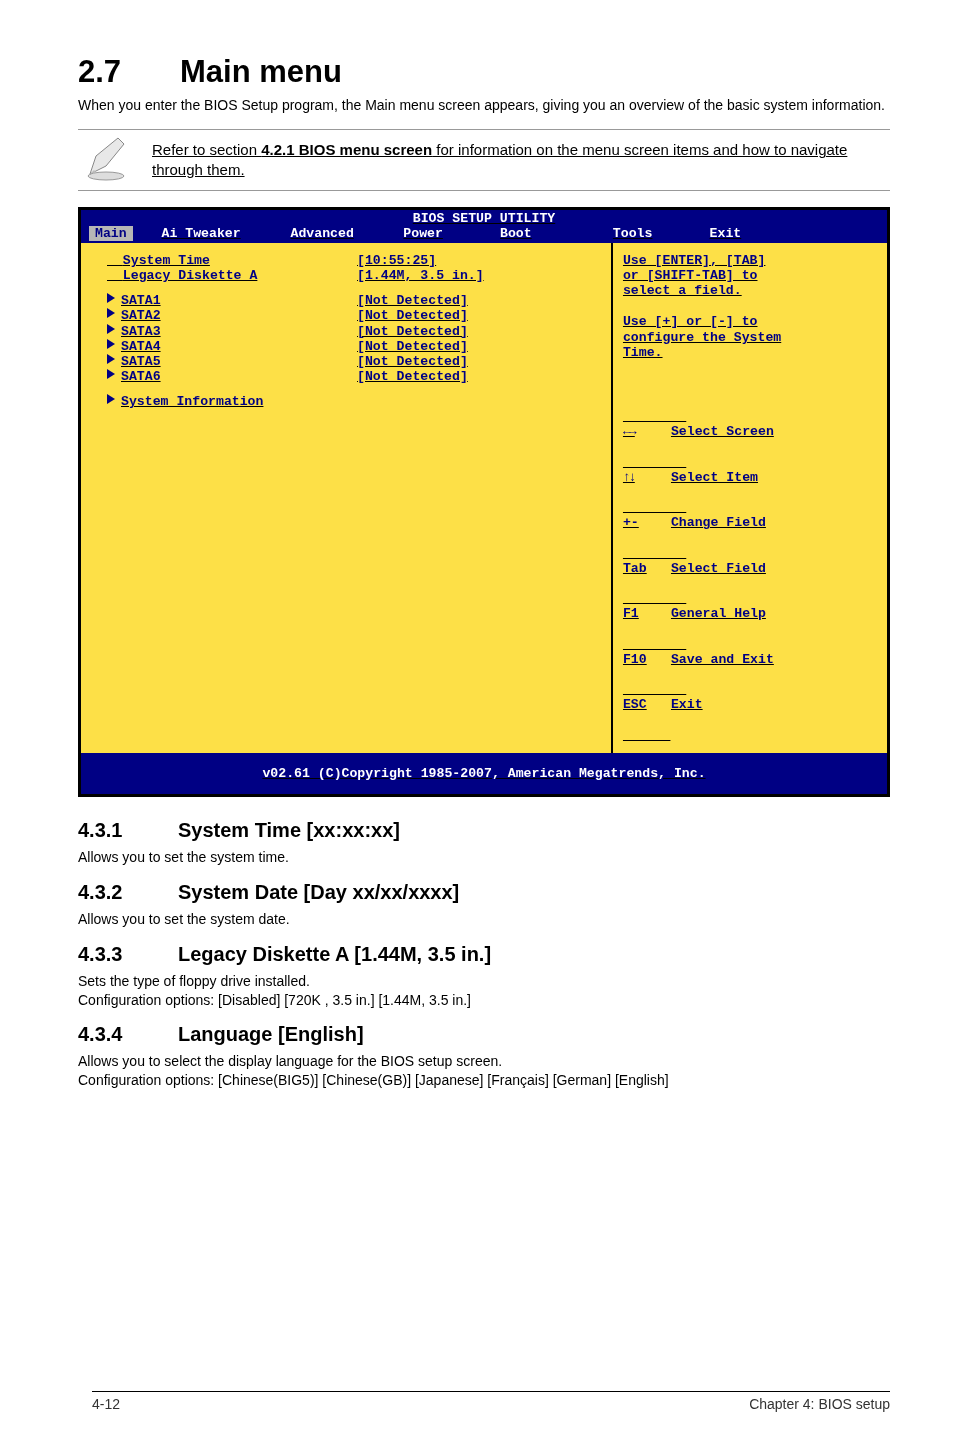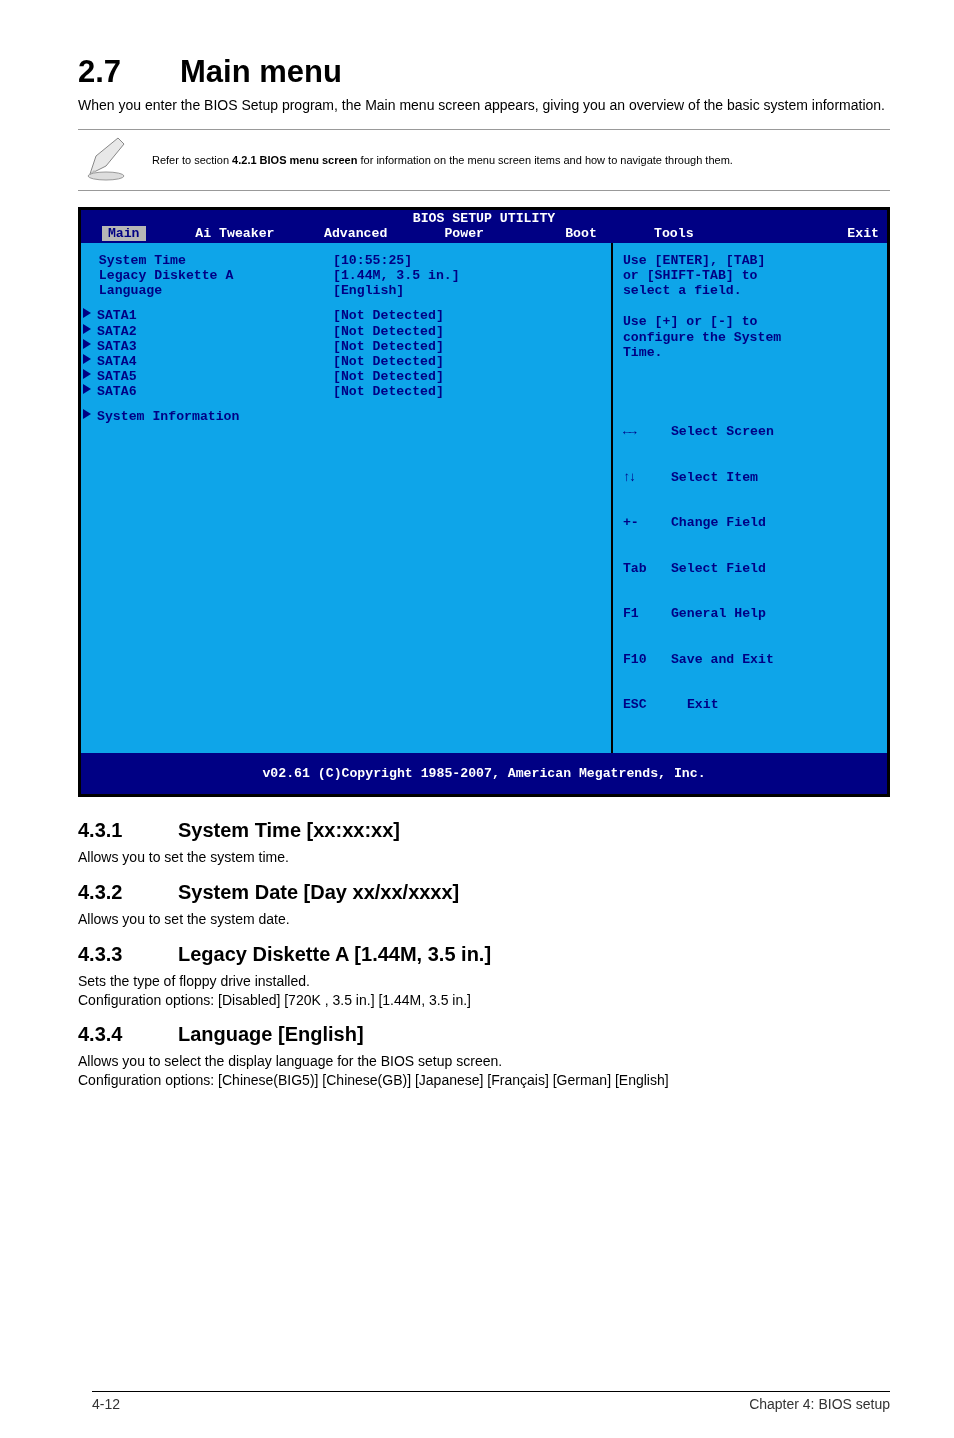--- a/index.html
+++ b/index.html
@@ -27,54 +27,55 @@
     display: flex;
     align-items: center;
     border-top: 1px solid #999;
     border-bottom: 1px solid #999;
     padding: 4px 0;
     margin: 8px 0 16px 0;
     gap: 18px;
   }
   .note-icon { flex: 0 0 56px; text-align: center; }
   .note-icon svg { width: 48px; height: 48px; }
-  .note-text { font-size: 11px; line-height: 1.3; }
+  .note-text { font-size: 15px; line-height: 1.3; text-decoration: underline; }
   
   .bios {
     border: 3px solid #000;
-    background: #0ea5e9;
+    background: #fde047;
     font-family: "Courier New", monospace;
     font-size: 13.2px;
     font-weight: bold;
     margin-bottom: 22px;
+    text-decoration: underline;
   }
   .bios-title {
     background: #000084;
     color: #fff;
     text-align: center;
     padding: 1px 0 0 0;
   }
   .bios-menubar {
     background: #000084;
     color: #fff;
     padding: 0 0 2px 0;
   }
   .bios-menubar table { width: 100%; border-collapse: collapse; }
-  .bios-menubar td { padding: 0 8px; text-align: right; }
+  .bios-menubar td { padding: 0 8px; }
   .bios-menubar .active {
     background: #b6b6b6;
     color: #000084;
     padding: 0 6px;
     display: inline-block;
   }
   .bios-body { display: flex; }
   .bios-left {
     flex: 0 0 66%;
     border-right: 2px solid #000;
-    padding: 10px 8px 24px 2px;
+    padding: 10px 8px 24px 26px;
     color: #000084;
     display: flex;
     flex-direction: column;
     gap: 0;
   }
   .bios-row { display: flex; white-space: pre; line-height: 1.15; }
   .bios-label { flex: 0 0 250px; }
   .bios-val {}
   .bios-right {
     flex: 0 0 34%;
@@ -158,21 +159,20 @@
       <td>Exit</td>
     </tr>
         </tbody>
       </table>
   </div>
   <div class="bios-body">
     <div class="bios-left">
       <div>
         <div class="bios-row"><span class="bios-label">  <span>System Time</span></span><span class="bios-val">[10:55:25]</span></div>
         <div class="bios-row"><span class="bios-label">  <span>Legacy Diskette A</span></span><span class="bios-val">[1.44M, 3.5 in.]</span></div>
-        <div class="bios-row"><span class="bios-label">  <span>Language</span></span><span class="bios-val">[English]</span></div>
       </div>
       <div class="group">
         <div class="bios-row tri"><span class="bios-label" style="flex-basis:236px"><span>SATA1</span></span><span class="bios-val">[Not Detected]</span></div>
         <div class="bios-row tri"><span class="bios-label" style="flex-basis:236px"><span>SATA2</span></span><span class="bios-val">[Not Detected]</span></div>
         <div class="bios-row tri"><span class="bios-label" style="flex-basis:236px"><span>SATA3</span></span><span class="bios-val">[Not Detected]</span></div>
         <div class="bios-row tri"><span class="bios-label" style="flex-basis:236px"><span>SATA4</span></span><span class="bios-val">[Not Detected]</span></div>
         <div class="bios-row tri"><span class="bios-label" style="flex-basis:236px"><span>SATA5</span></span><span class="bios-val">[Not Detected]</span></div>
         <div class="bios-row tri"><span class="bios-label" style="flex-basis:236px"><span>SATA6</span></span><span class="bios-val">[Not Detected]</span></div>
       </div>
       <div class="group">
@@ -186,21 +186,21 @@
       <div class="help-block">Use [+] or [-] to
 configure the System
 Time.</div>
       <div class="keys">
         <div class="bios-row"><span style="display:inline-block;width:48px"><span class="arrows-lr"></span></span><span>Select Screen</span></div>
         <div class="bios-row"><span style="display:inline-block;width:48px"><span class="arrows-ud"></span></span><span>Select Item</span></div>
         <div class="bios-row"><span style="display:inline-block;width:48px">+-</span><span>Change Field</span></div>
         <div class="bios-row"><span style="display:inline-block;width:48px">Tab</span><span>Select Field</span></div>
         <div class="bios-row"><span style="display:inline-block;width:48px">F1</span><span>General Help</span></div>
         <div class="bios-row"><span style="display:inline-block;width:48px">F10</span><span>Save and Exit</span></div>
-        <div class="bios-row"><span style="display:inline-block;width:64px">ESC</span><span>Exit</span></div>
+        <div class="bios-row"><span style="display:inline-block;width:48px">ESC</span><span>Exit</span></div>
       </div>
     </div>
   </div>
   <div class="bios-footer">v02.61 (C)Copyright 1985-2007, American Megatrends, Inc.</div>
 </div>
 
 <h2 class="sub"><span class="num">4.3.1</span><span>System Time [xx:xx:xx]</span></h2>
 <p class="body">Allows you to set the system time.</p>
 
 <h2 class="sub"><span class="num">4.3.2</span><span>System Date [Day xx/xx/xxxx]</span></h2>

